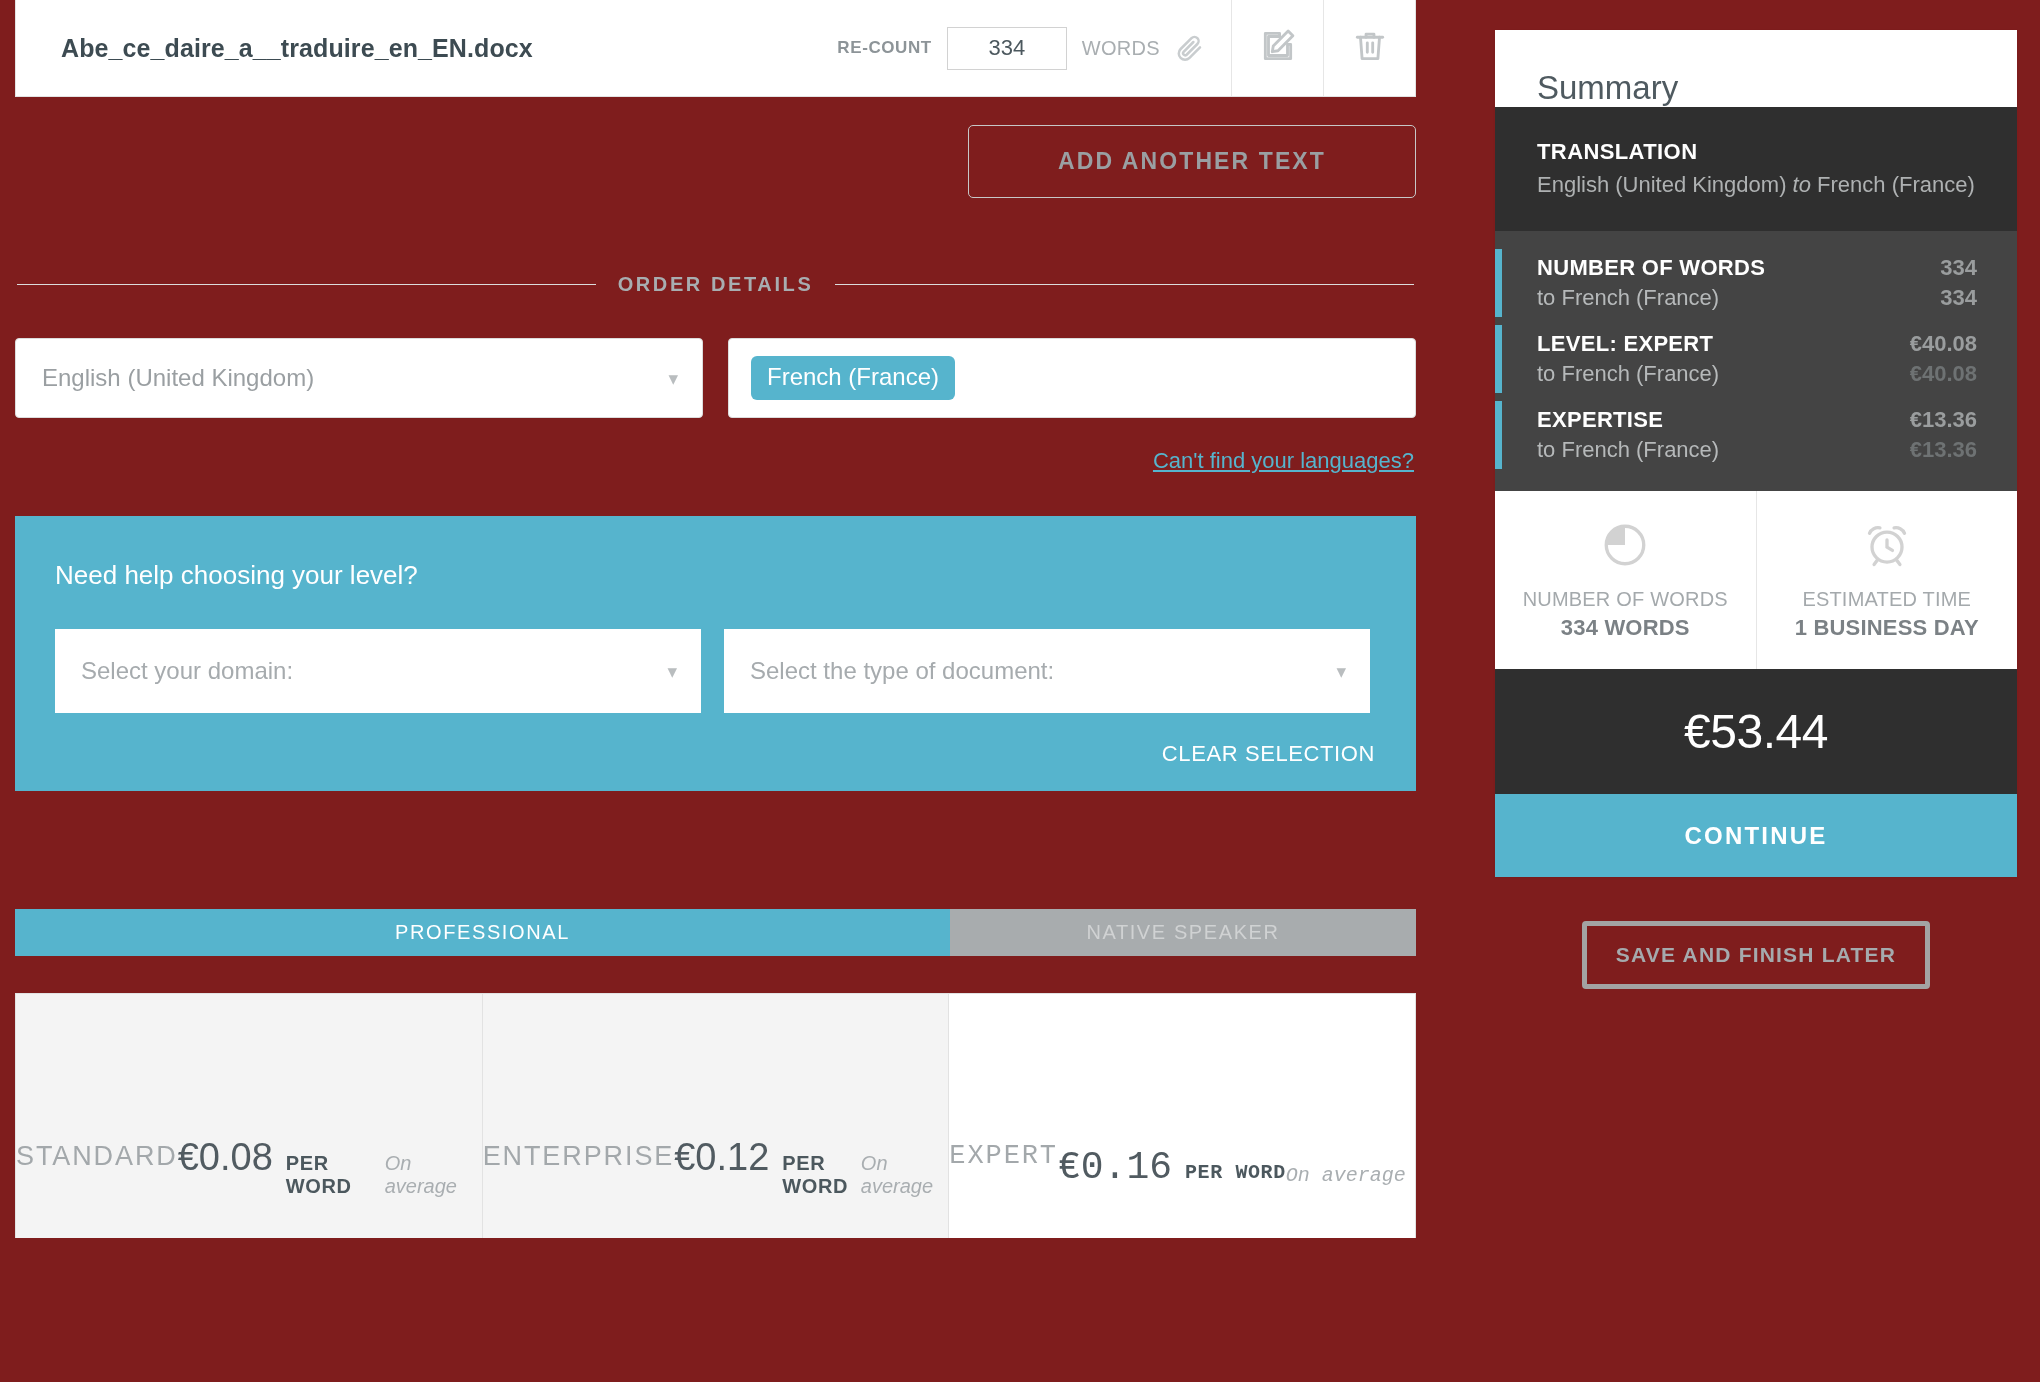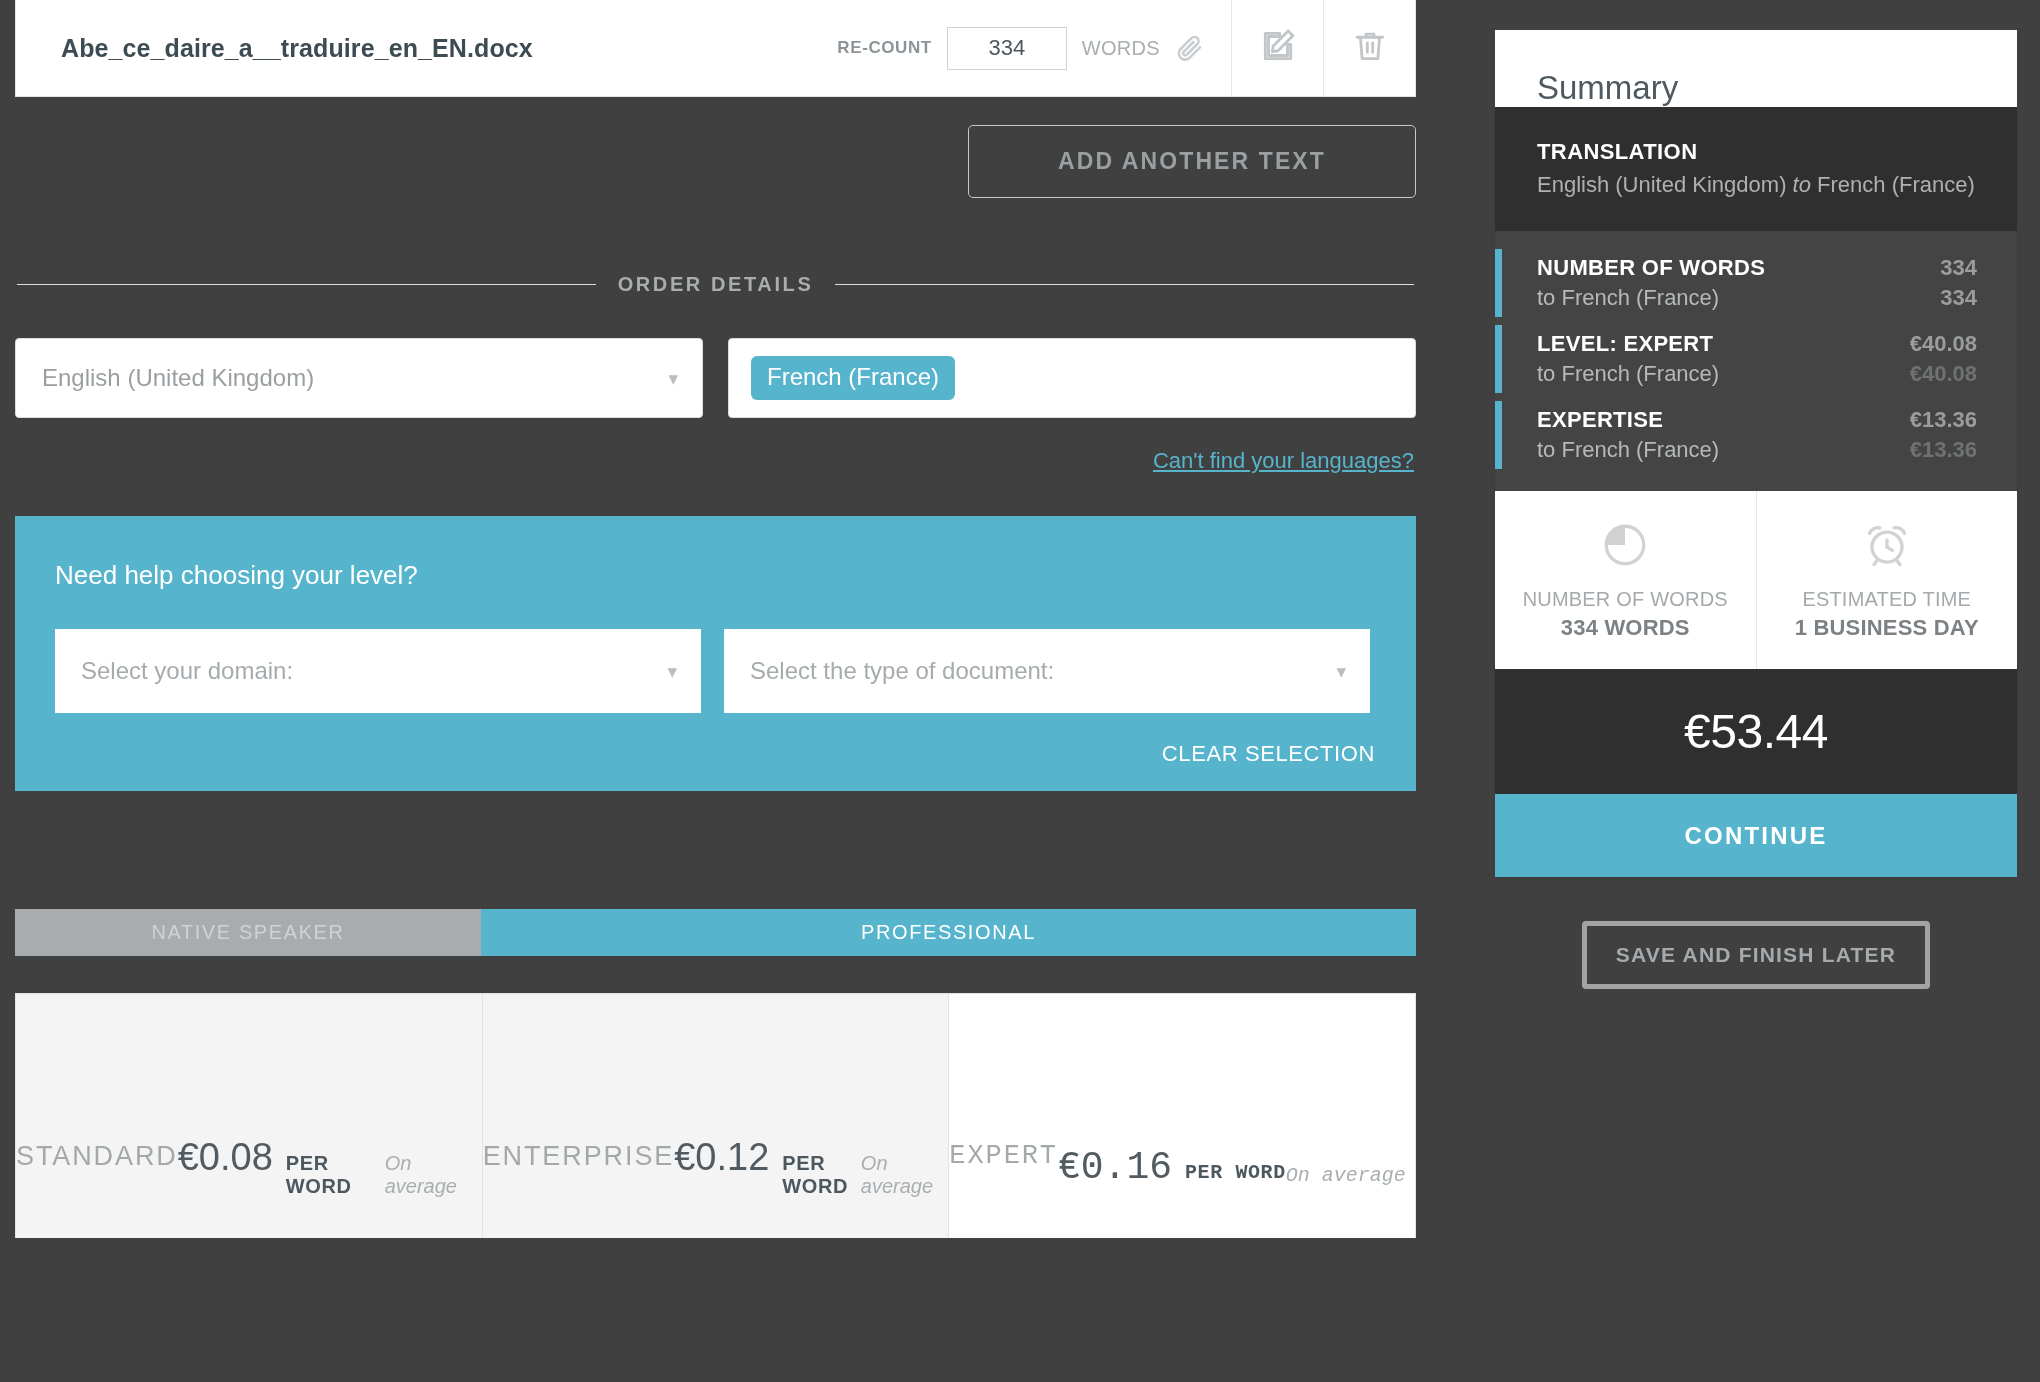--- a/index.html
+++ b/index.html
@@ -9,21 +9,21 @@
     height: 1382px;
     background: #eeeeee;
     font-family: "Liberation Sans", sans-serif;
     overflow: hidden;
   }
 
   .page {
     position: relative;
     width: 2040px;
     height: 1382px;
-    background: #404040;
+    background: #7f1d1d;
   }
 
   
   .main-col {
     position: absolute;
     left: 15px;
     top: 0;
     width: 1401px;
     height: 1382px;
   }
@@ -541,22 +541,22 @@
           <span class="value">Select the type of document:</span>
           <span class="chev">▾</span>
         </div>
       </div>
       <div class="clear-row">
         <span class="clear-sel">CLEAR SELECTION</span>
       </div>
     </div>
 
     <div class="level-toggle">
+      <div class="seg seg-pro">PROFESSIONAL</div>
       <div class="seg seg-native">NATIVE SPEAKER</div>
-      <div class="seg seg-pro">PROFESSIONAL</div>
     </div>
 
     <div class="cards">
       <div class="card">
         <div class="card-title">STANDARD</div>
         <div class="card-price-row">
           <span class="card-price">€0.08</span>
           <span class="card-per">PER WORD</span>
         </div>
         <div class="card-note">On average</div>

